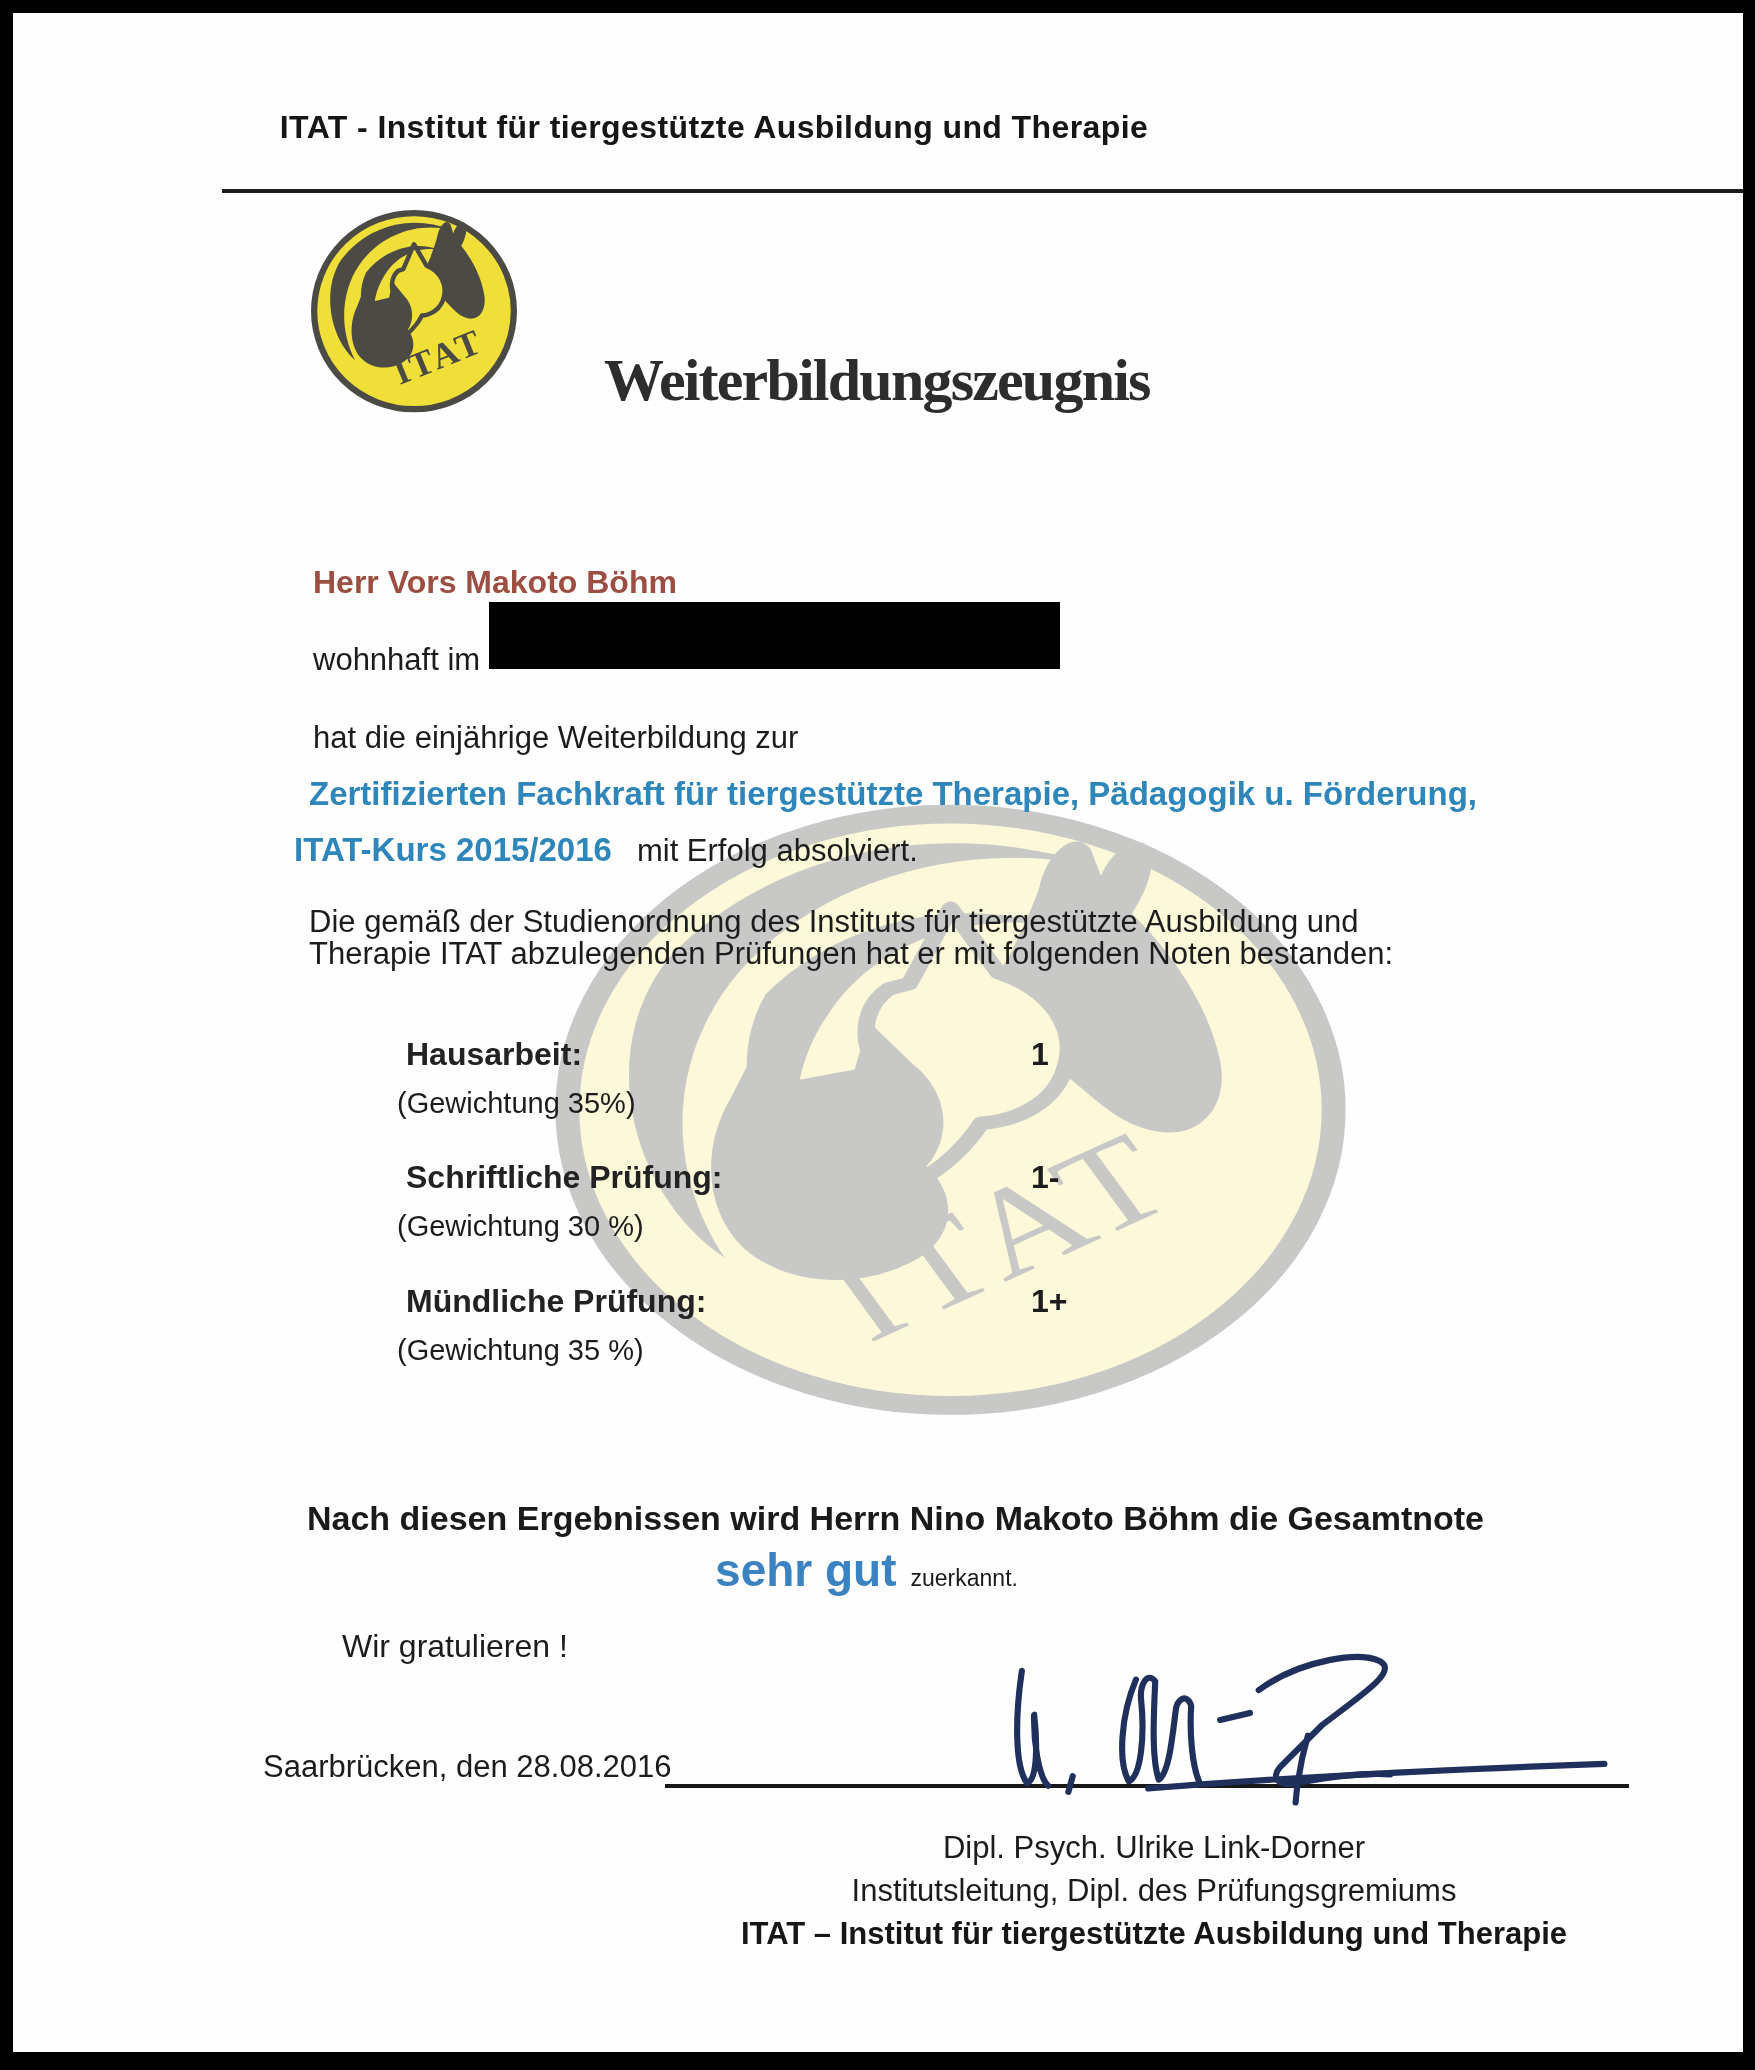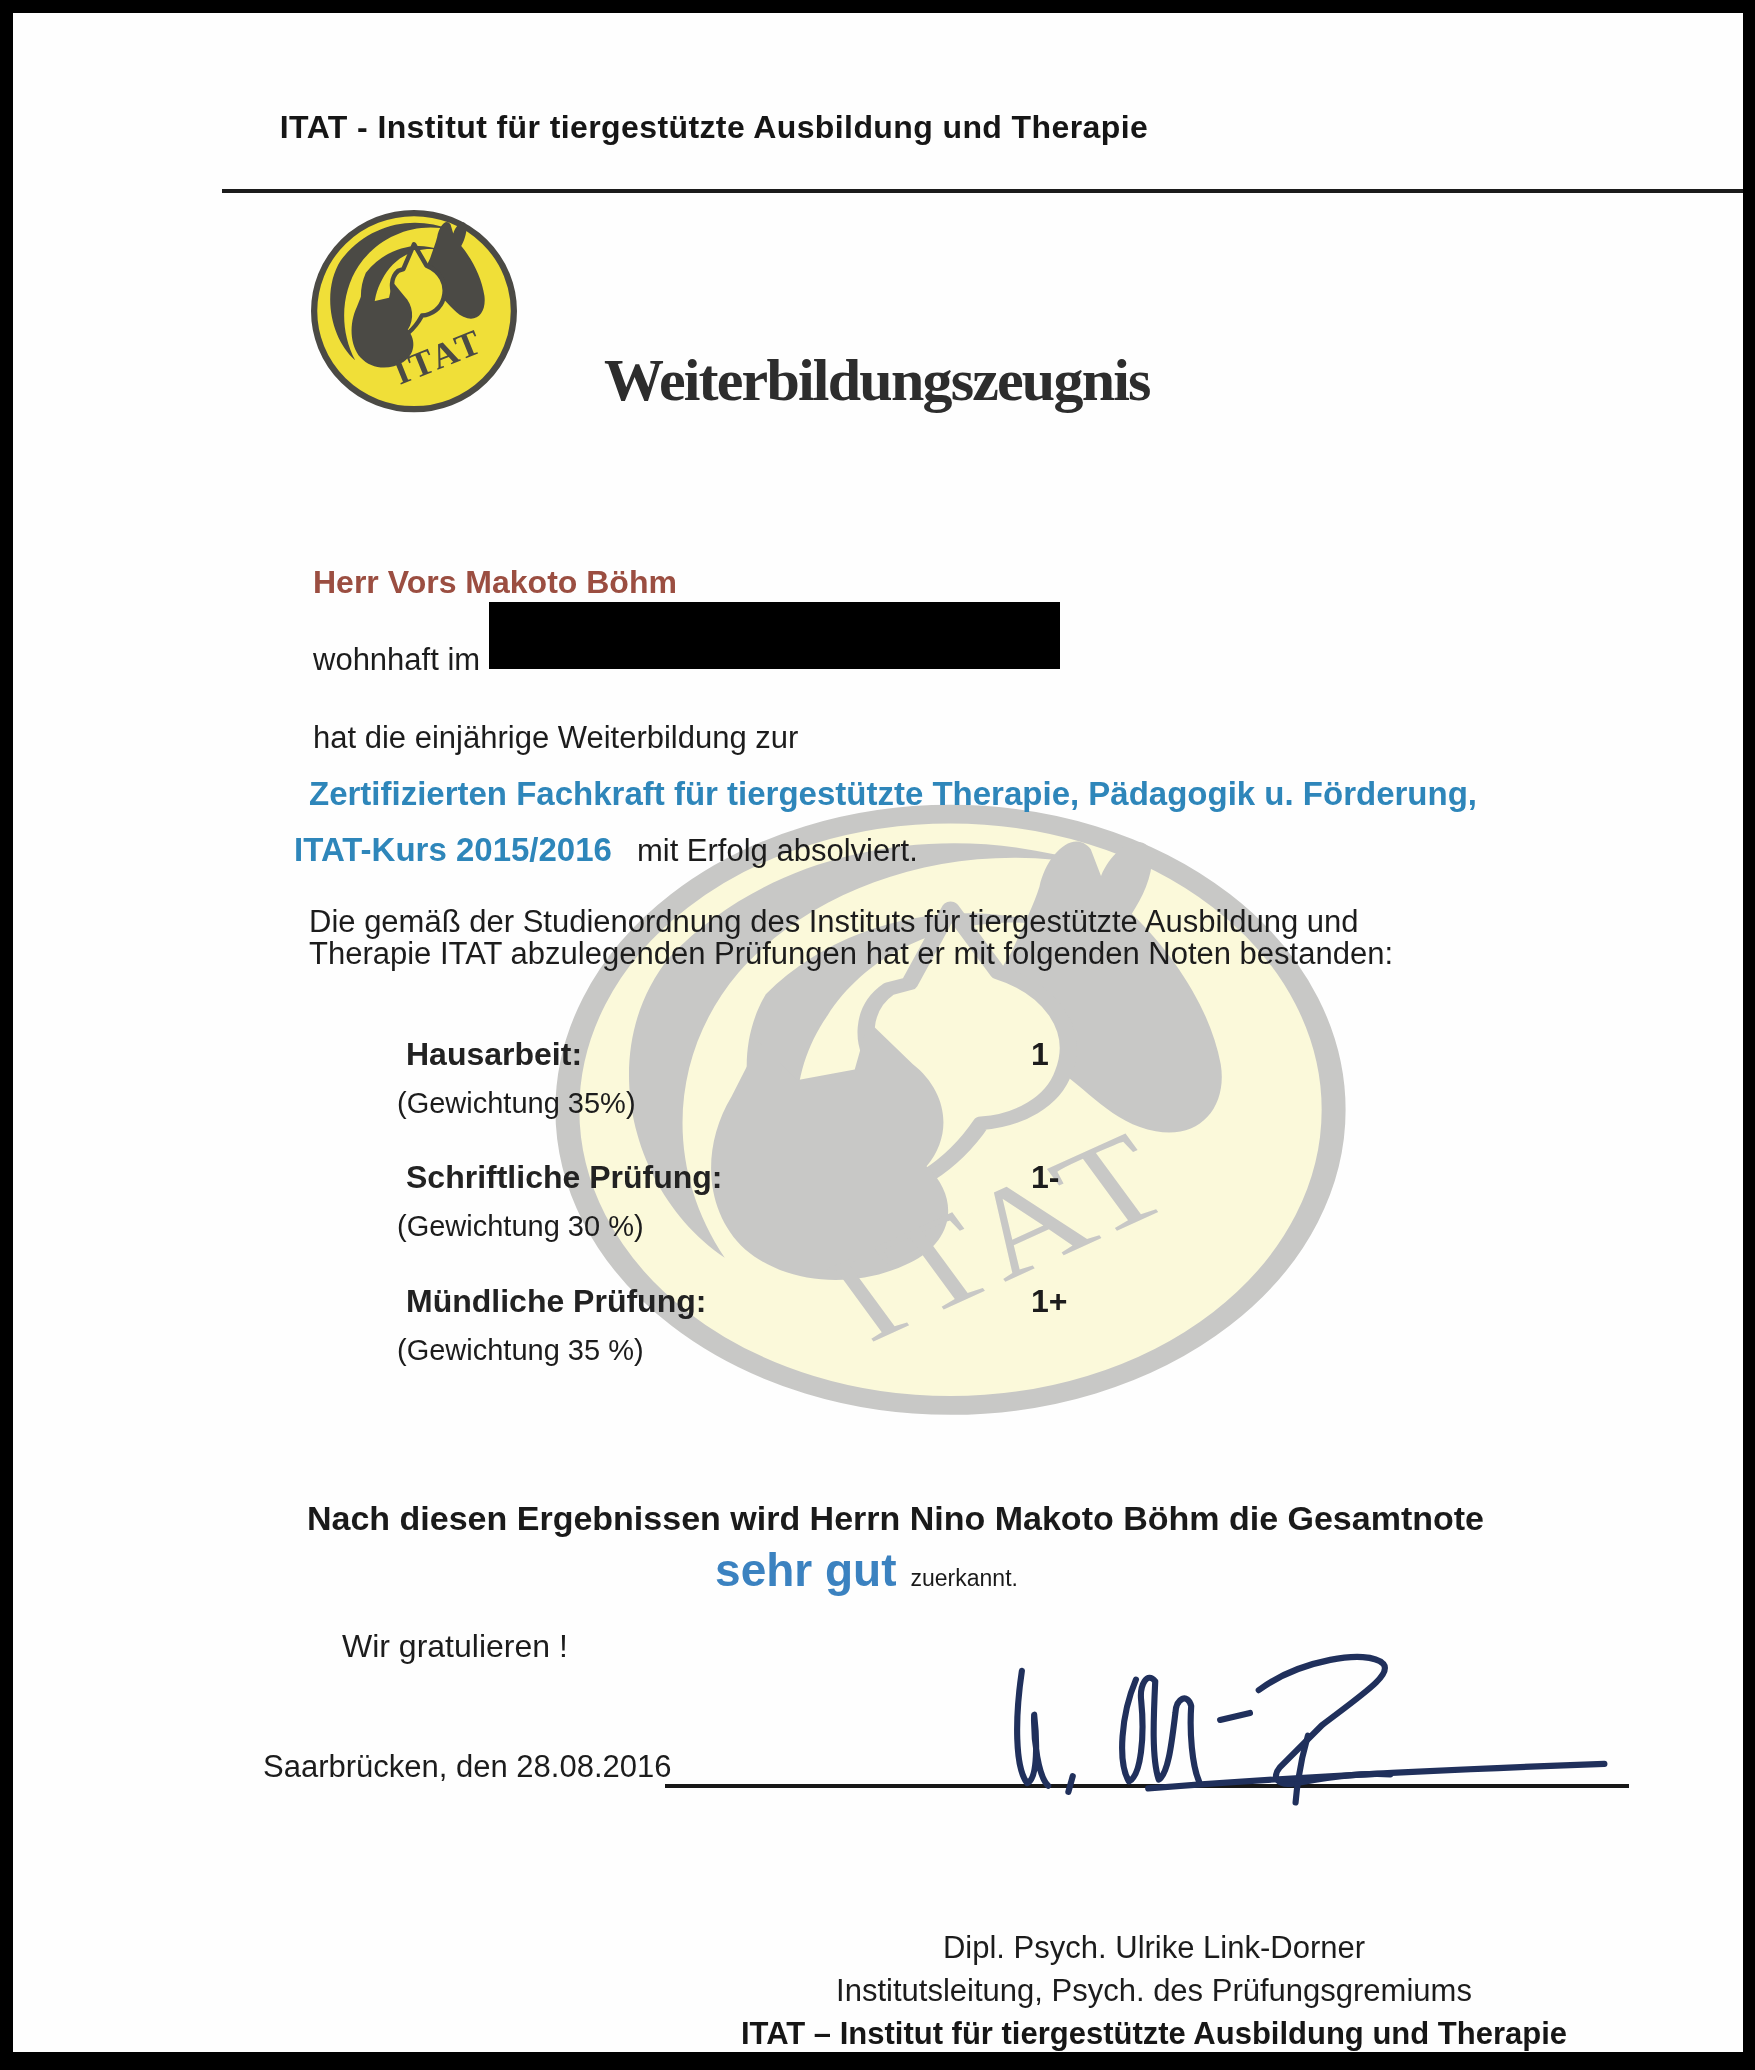--- a/index.html
+++ b/index.html
@@ -51,21 +51,21 @@
   
   .result-sentence{left:307px;top:1499px;font-size:34px;font-weight:bold;color:#1a1a1a;z-index:2;}
   .result-row{left:309px;top:1543px;width:1115px;display:flex;justify-content:center;align-items:baseline;gap:14px;z-index:2;}
   .result-grade{font-size:46px;font-weight:bold;}
   .result-suffix{font-size:23px;font-weight:normal;color:#1a1a1a;}
   .congrats{left:342px;top:1628px;font-size:32px;z-index:2;}
   
   .place-date{left:263px;top:1749px;font-size:31px;z-index:2;}
   .sig-line{left:665px;top:1784px;width:964px;height:3.5px;background:#171717;z-index:1;}
   .signature-svg{left:990px;top:1634px;width:641px;height:193px;z-index:4;}
-  .signer-block{left:614px;top:1926px;width:1080px;text-align:center;z-index:2;}
+  .signer-block{left:614px;top:1826px;width:1080px;text-align:center;z-index:2;}
   .signer-name{font-size:31px;line-height:43px;}
   .signer-role{font-size:31px;line-height:43px;}
   .signer-org{font-size:31px;font-weight:bold;line-height:44px;color:#161616;}
 </style>
 </head>
 <body>
 
 <svg width="0" height="0" style="position:absolute">
   <defs>
     <g id="itat-mark-paths">
@@ -135,16 +135,16 @@
   <path d="M94,162 L89,180"></path>
   <path d="M166,52 C149,92 145,146 158,168 C172,162 176,116 172,76 C170,58 179,42 188,54 C186,96 184,142 192,166 C203,160 207,122 211,90 C212,73 225,67 229,82 C227,112 230,150 238,168"></path>
   <path d="M262,98 L296,90"></path>
   <path d="M306,64 C352,30 430,16 448,34 C458,46 428,66 378,104 L330,152 C320,164 328,174 348,170 C392,162 430,158 456,160"></path>
   <path d="M362,116 C355,140 350,168 348,192"></path>
   <path d="M180,176 C280,168 420,158 700,148"></path>
 </svg>
 
 <div class="abs signer-block">
   <div class="signer-name">Dipl. Psych. Ulrike Link-Dorner</div>
-  <div class="signer-role">Institutsleitung, Psych. des Prüfungsgremiums</div>
+  <div class="signer-role">Institutsleitung, Dipl. des Prüfungsgremiums</div>
   <div class="signer-org">ITAT – Institut für tiergestützte Ausbildung und Therapie</div>
 </div>
 
 
 </body></html>

